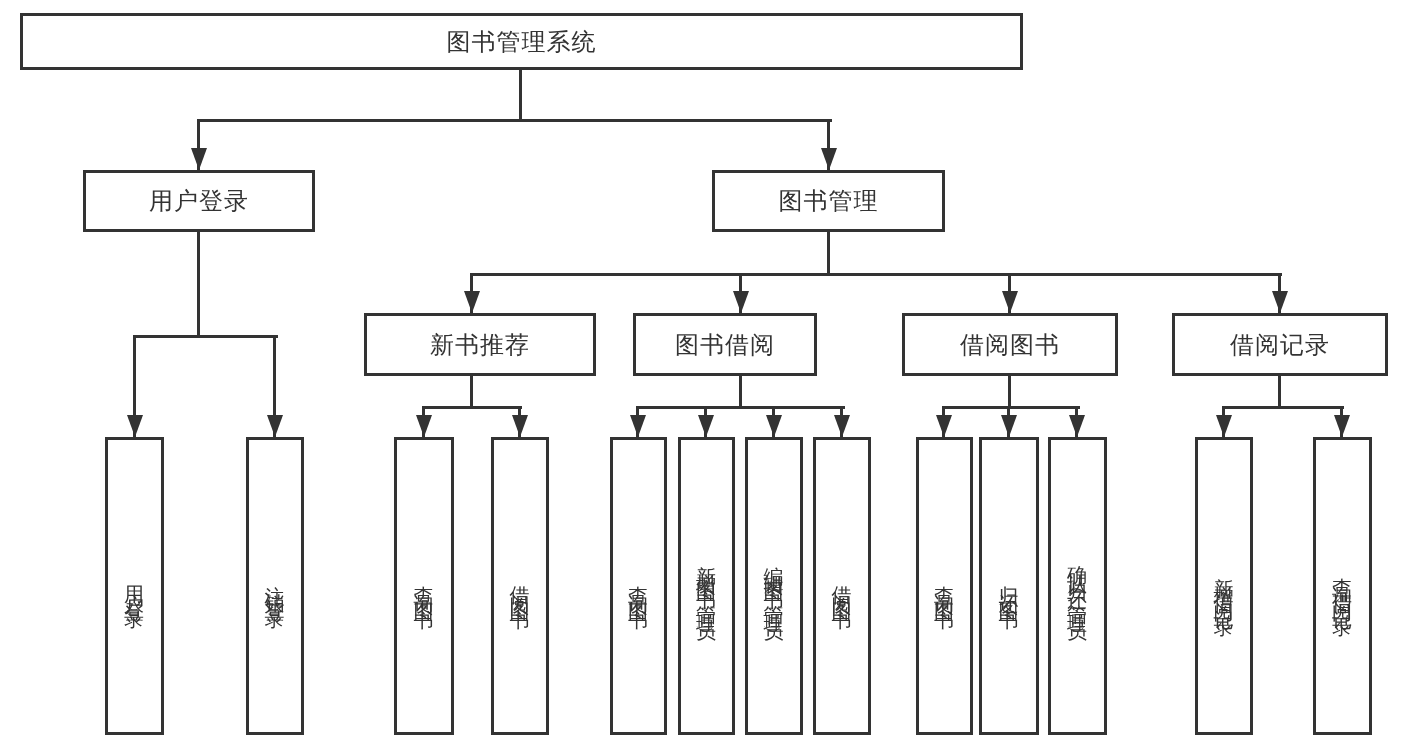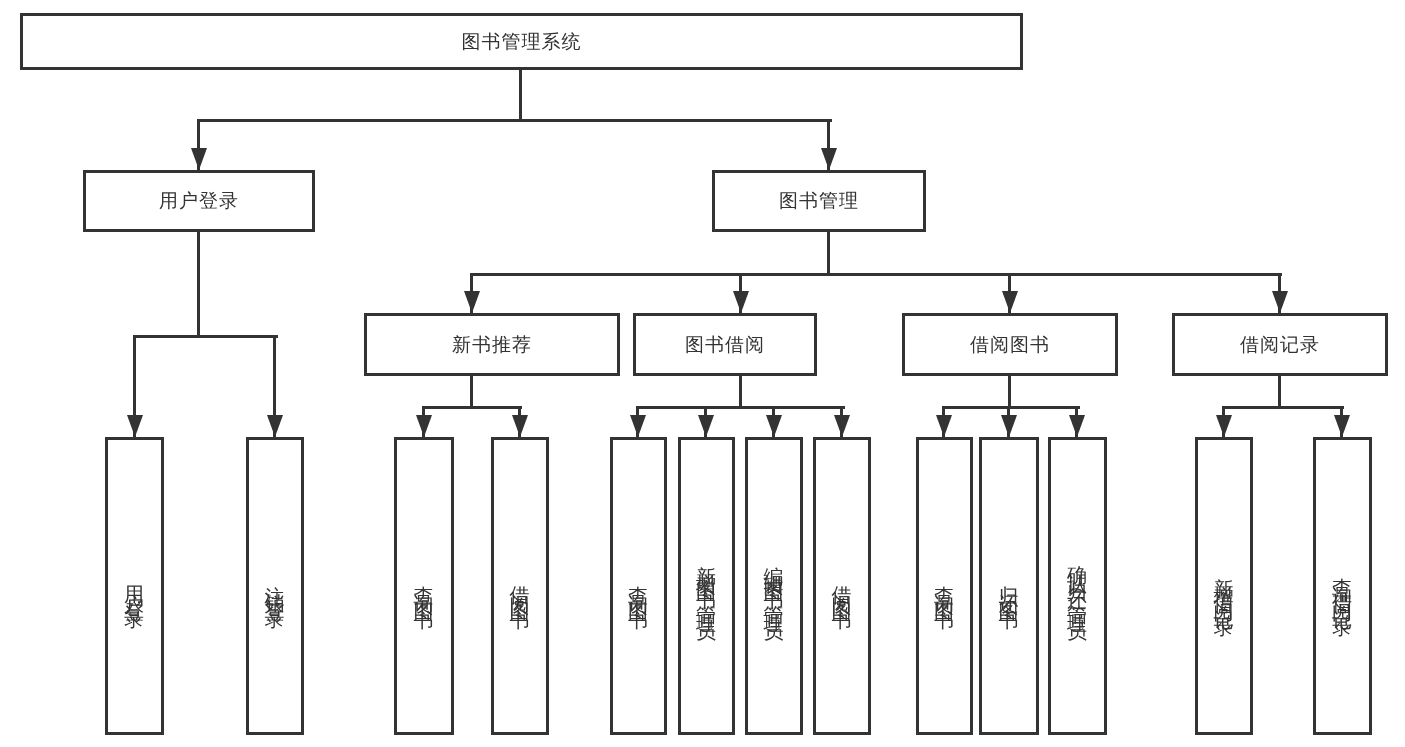--- a/index.html
+++ b/index.html
@@ -4,21 +4,21 @@
 <style>
   html,body{margin:0;padding:0;background:#ffffff;}
   #stage{
     position:relative;width:1405px;height:747px;background:#ffffff;overflow:hidden;
     font-family:"Liberation Sans","DejaVu Sans",sans-serif;color:#333333;
   }
   .box{
     position:absolute;background:#ffffff;border:3px solid #333333;box-sizing:border-box;
     display:flex;align-items:center;justify-content:center;z-index:2;
   }
-  .hbox{font-size:19px;letter-spacing:1px;}
+  .hbox{font-size:24px;letter-spacing:1px;}
   .vbox span{
     writing-mode:vertical-rl;text-orientation:mixed;letter-spacing:8px;
     font-size:20px;line-height:1;display:block;
   }
   .vl{position:absolute;width:3px;background:#333333;z-index:1;}
   .hl{position:absolute;height:3px;background:#333333;z-index:1;}
   .ar{
     position:absolute;width:0;height:0;z-index:1;
     border-left:8px solid transparent;border-right:8px solid transparent;
     border-top:22px solid #333333;
@@ -33,25 +33,25 @@
 
 <div id="stage">
 
   <div class="box hbox" style="left:20px;top:13px;width:1003px;height:57px;">
     <span>图书管理系统</span>
   </div>
 
   <div class="box hbox" style="left:83px;top:170px;width:232px;height:62px;">
     <span>用户登录</span>
   </div>
-  <div class="box hbox" style="left:712px;top:170px;width:214px;height:62px;font-family:Liberation Mono, monospace;">
+  <div class="box hbox" style="left:712px;top:170px;width:233px;height:62px;font-family:Liberation Mono, monospace;">
     <span>图书管理</span>
   </div>
 
-  <div class="box hbox" style="left:364px;top:313px;width:256px;height:63px;">
+  <div class="box hbox" style="left:364px;top:313px;width:232px;height:63px;">
     <span>新书推荐</span>
   </div>
   <div class="box hbox" style="left:633px;top:313px;width:184px;height:63px;">
     <span>图书借阅</span>
   </div>
   <div class="box hbox" style="left:902px;top:313px;width:216px;height:63px;">
     <span>借阅图书</span>
   </div>
   <div class="box hbox" style="left:1172px;top:313px;width:216px;height:63px;">
     <span>借阅记录</span>

